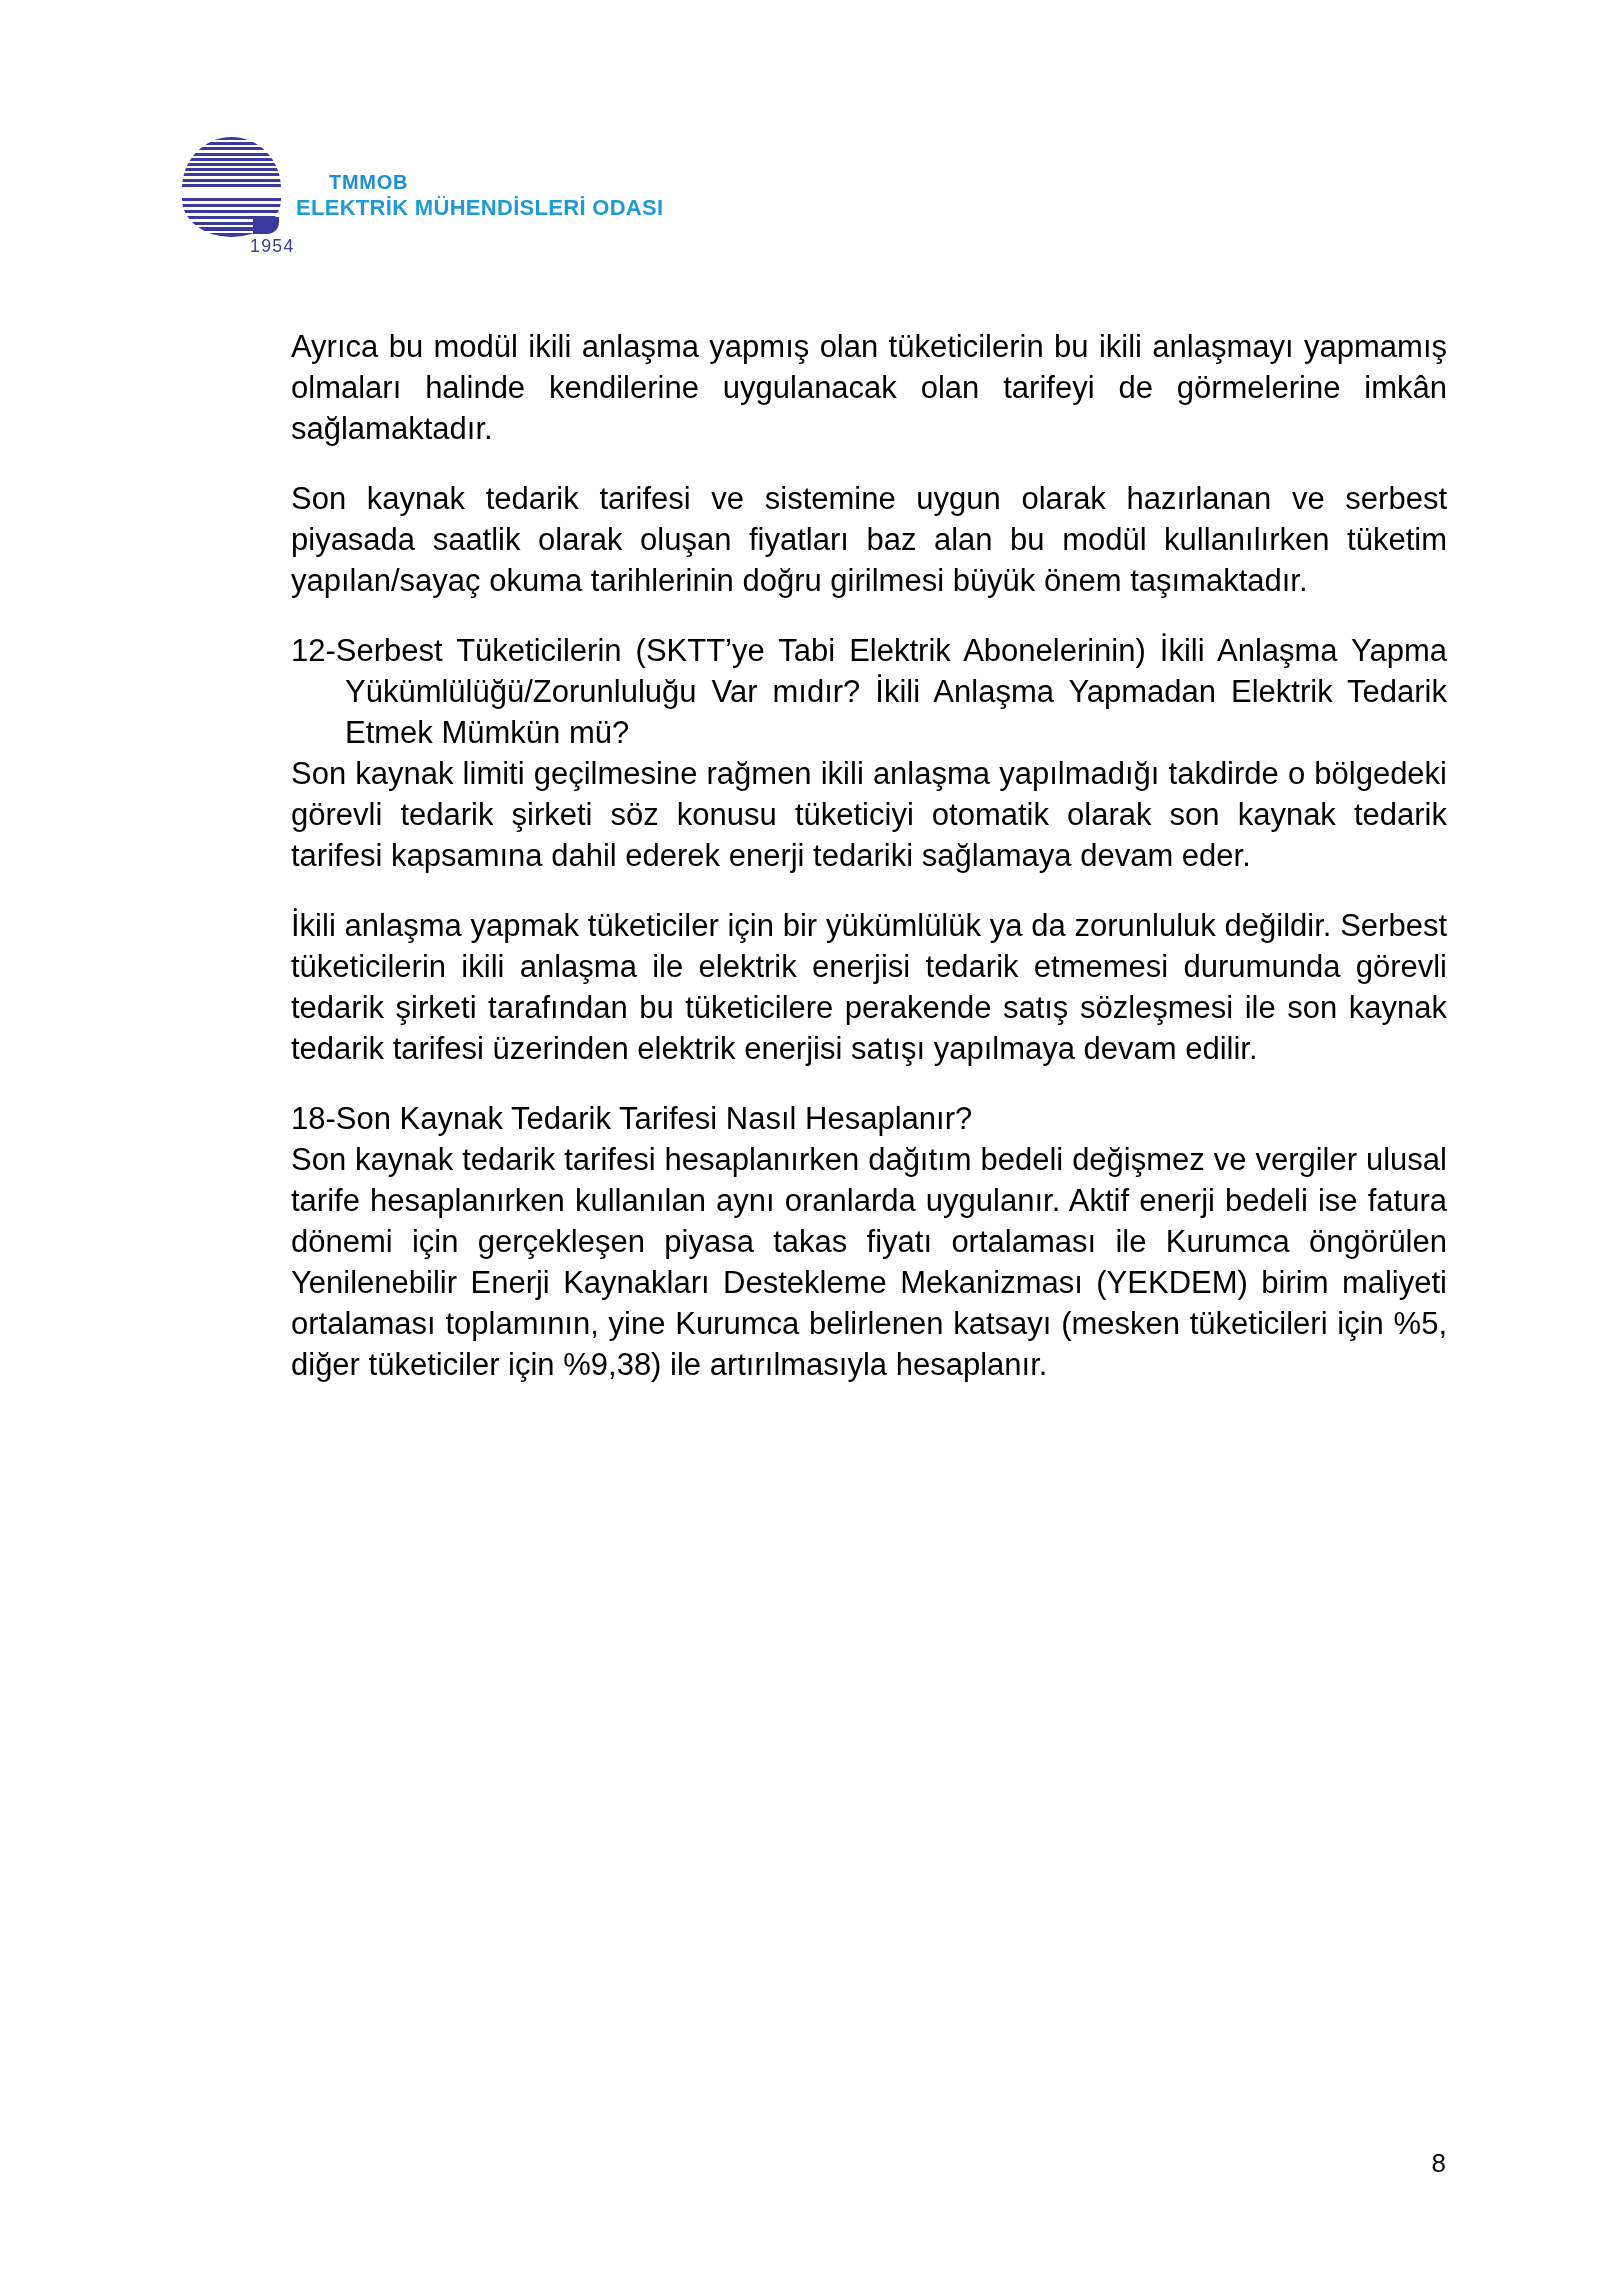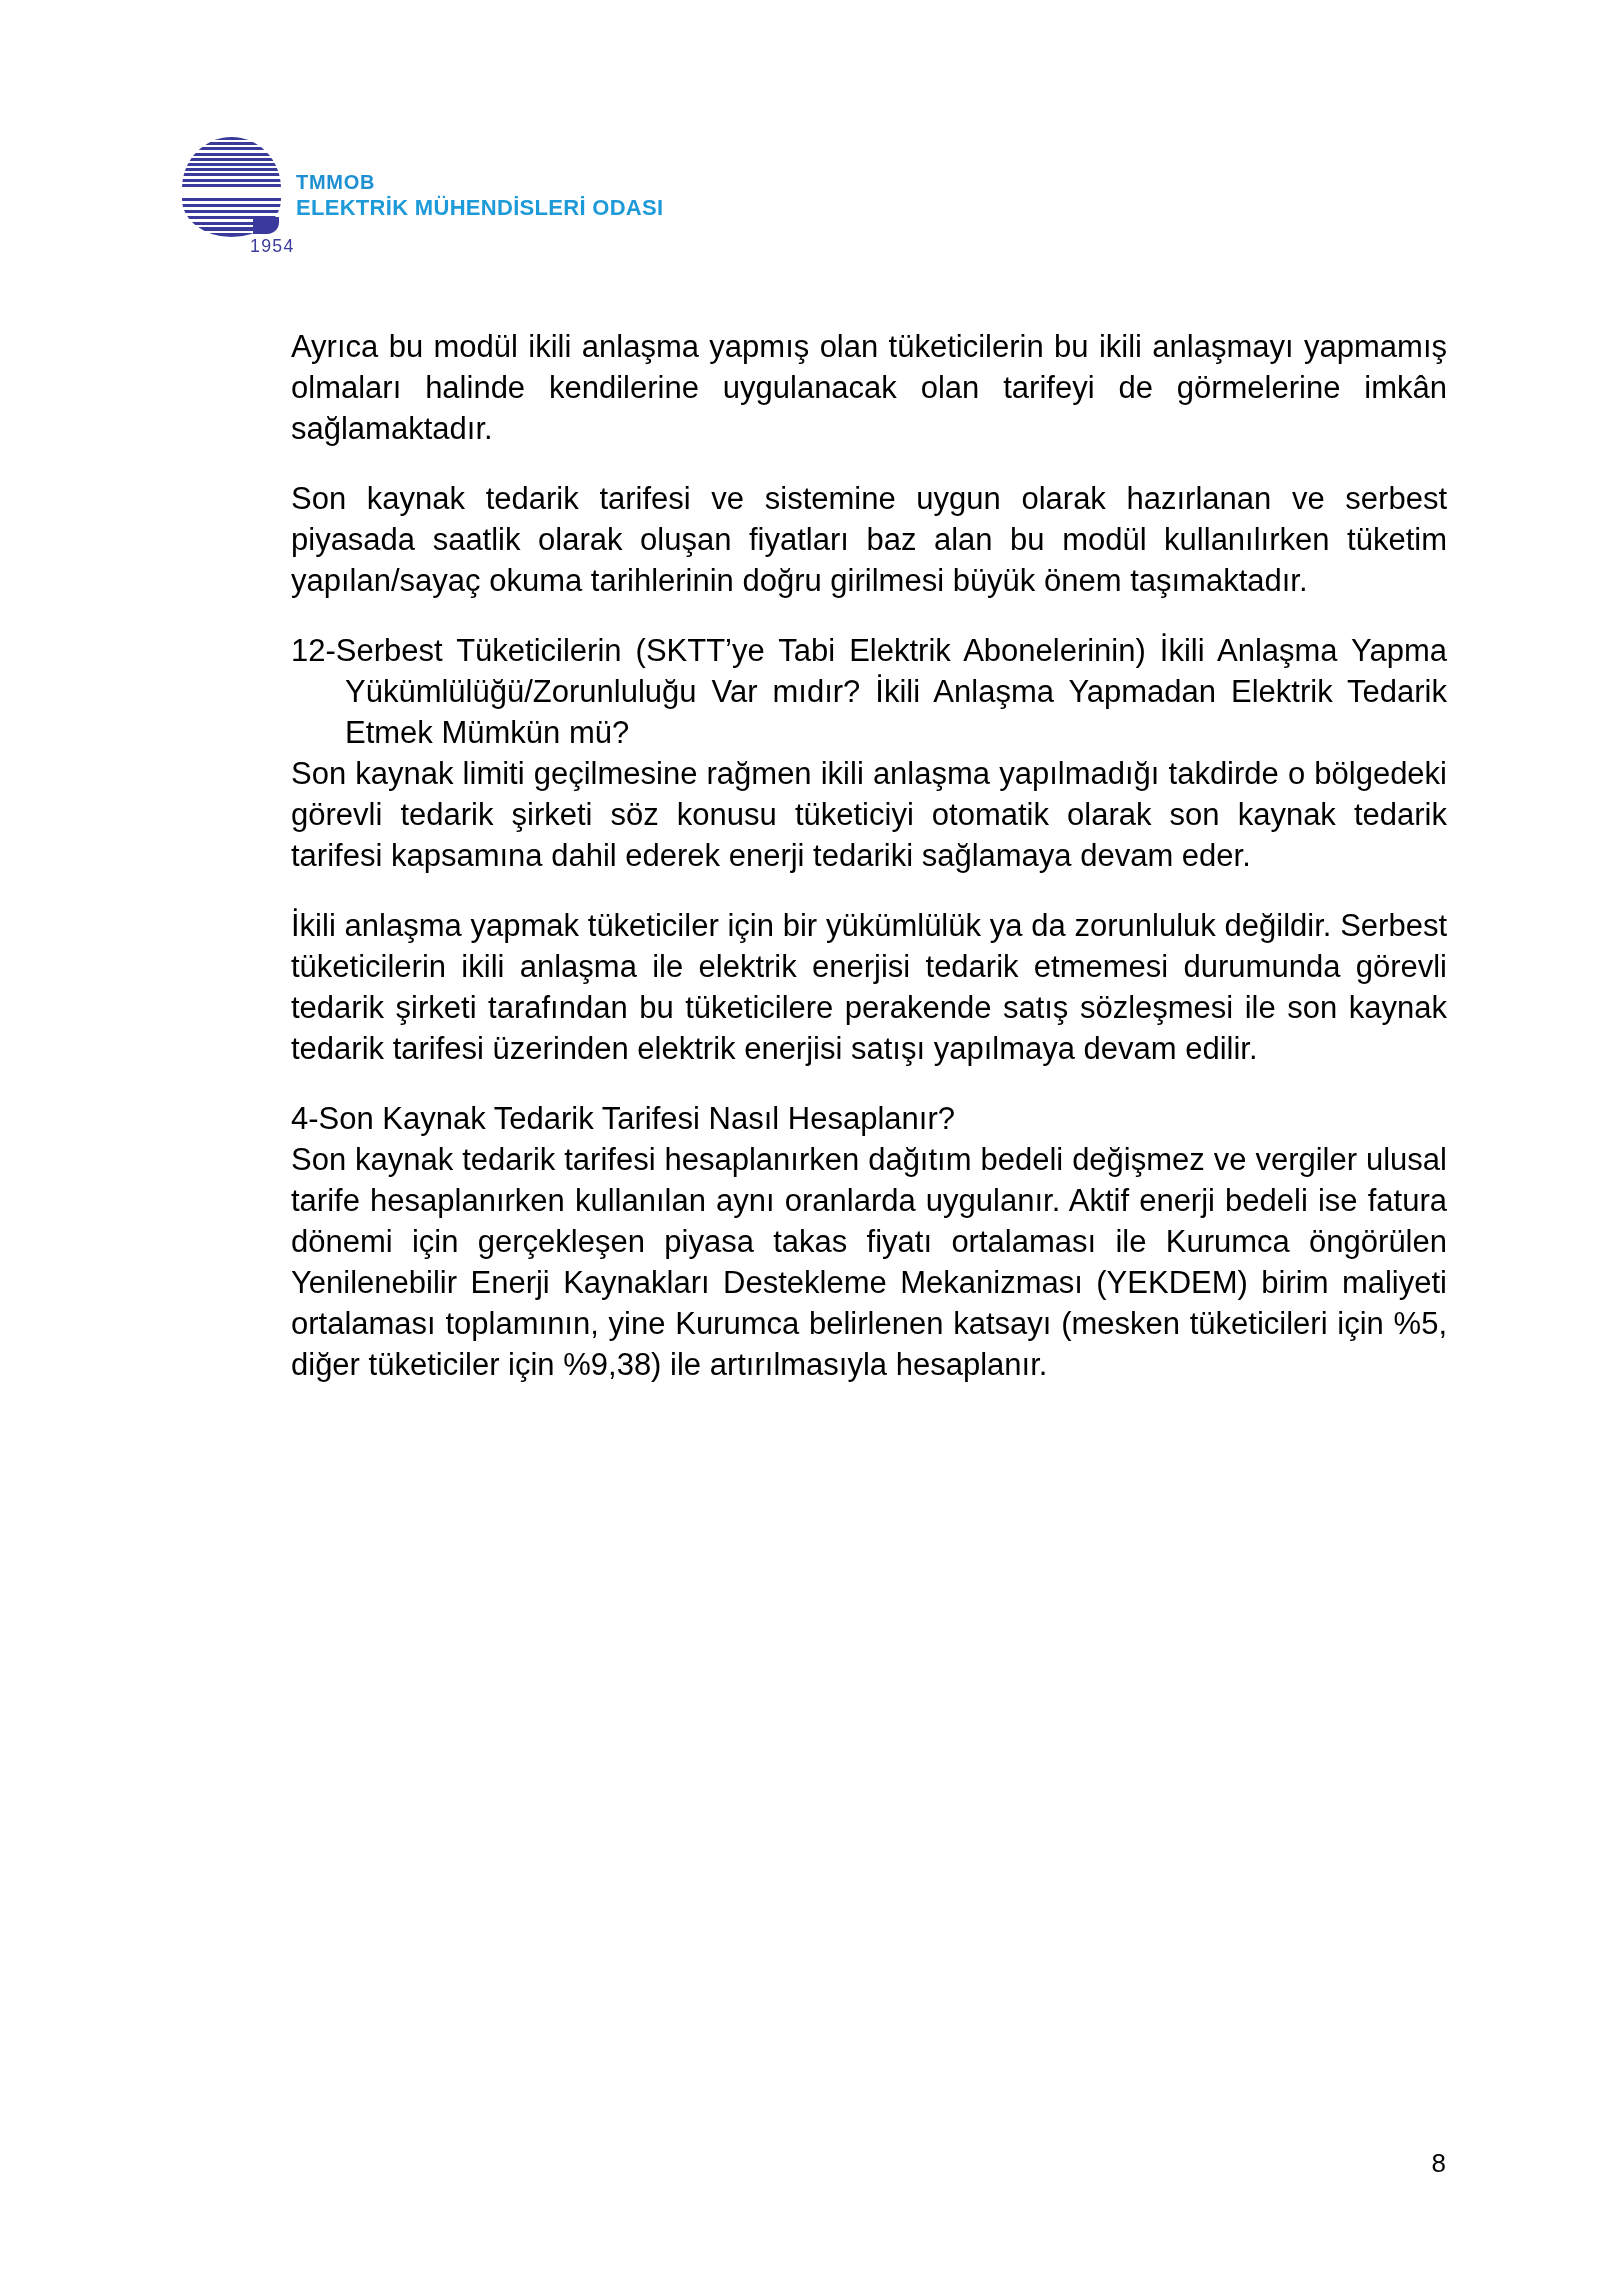--- a/index.html
+++ b/index.html
@@ -35,21 +35,21 @@
     border-radius: 0 0 11.8px 0;
   }
   .emblem-year {
     position: absolute; left: 68px; top: 99px;
     font-size: 17.7px; font-weight: normal; color: #3c3c9c;
     letter-spacing: 1.3px;
   }
   .logo-text { position: absolute; left: 114px; top: 34px; white-space: nowrap; }
   .logo-acronym {
     font-size: 20px; font-weight: bold; color: #1e90d2;
-    letter-spacing: 0.7px; line-height: 23.6px;
+    letter-spacing: 0.7px; line-height: 23.6px; margin-left: 33px;
   }
   .logo-orgname {
     font-size: 22px; font-weight: bold; color: #1e9ad9;
     letter-spacing: 0.3px; line-height: 26px;
   }
 
   
   .content {
     position: absolute; left: 291px; top: 326px; width: 1156px;
     font-size: 31px; line-height: 41px;
@@ -86,20 +86,20 @@
       <div class="logo-orgname">ELEKTRİK MÜHENDİSLERİ ODASI</div>
     </div>
   </header>
 
   <main class="content">
     <p>Ayrıca bu modül ikili anlaşma yapmış olan tüketicilerin bu ikili anlaşmayı yapmamış olmaları halinde kendilerine uygulanacak olan tarifeyi de görmelerine imkân sağlamaktadır.</p>
     <p>Son kaynak tedarik tarifesi ve sistemine uygun olarak hazırlanan ve serbest piyasada saatlik olarak oluşan fiyatları baz alan bu modül kullanılırken tüketim yapılan/sayaç okuma tarihlerinin doğru girilmesi büyük önem taşımaktadır.</p>
     <h2 class="hanging">12-Serbest Tüketicilerin (SKTT’ye Tabi Elektrik Abonelerinin) İkili Anlaşma Yapma Yükümlülüğü/Zorunluluğu Var mıdır? İkili Anlaşma Yapmadan Elektrik Tedarik Etmek Mümkün mü?</h2>
     <p>Son kaynak limiti geçilmesine rağmen ikili anlaşma yapılmadığı takdirde o bölgedeki görevli tedarik şirketi söz konusu tüketiciyi otomatik olarak son kaynak tedarik tarifesi kapsamına dahil ederek enerji tedariki sağlamaya devam eder.</p>
     <p>İkili anlaşma yapmak tüketiciler için bir yükümlülük ya da zorunluluk değildir. Serbest tüketicilerin ikili anlaşma ile elektrik enerjisi tedarik etmemesi durumunda görevli tedarik şirketi tarafından bu tüketicilere perakende satış sözleşmesi ile son kaynak tedarik tarifesi üzerinden elektrik enerjisi satışı yapılmaya devam edilir.</p>
-    <h2>4-Son Kaynak Tedarik Tarifesi Nasıl Hesaplanır?</h2>
+    <h2>18-Son Kaynak Tedarik Tarifesi Nasıl Hesaplanır?</h2>
     <p>Son kaynak tedarik tarifesi hesaplanırken dağıtım bedeli değişmez ve vergiler ulusal tarife hesaplanırken kullanılan aynı oranlarda uygulanır. Aktif enerji bedeli ise fatura dönemi için gerçekleşen piyasa takas fiyatı ortalaması ile Kurumca öngörülen Yenilenebilir Enerji Kaynakları Destekleme Mekanizması (YEKDEM) birim maliyeti ortalaması toplamının, yine Kurumca belirlenen katsayı (mesken tüketicileri için %5, diğer tüketiciler için %9,38) ile artırılmasıyla hesaplanır.</p>
   </main>
 
   <div class="page-number">8</div>
 
 </div>
 
 
 </body></html>

